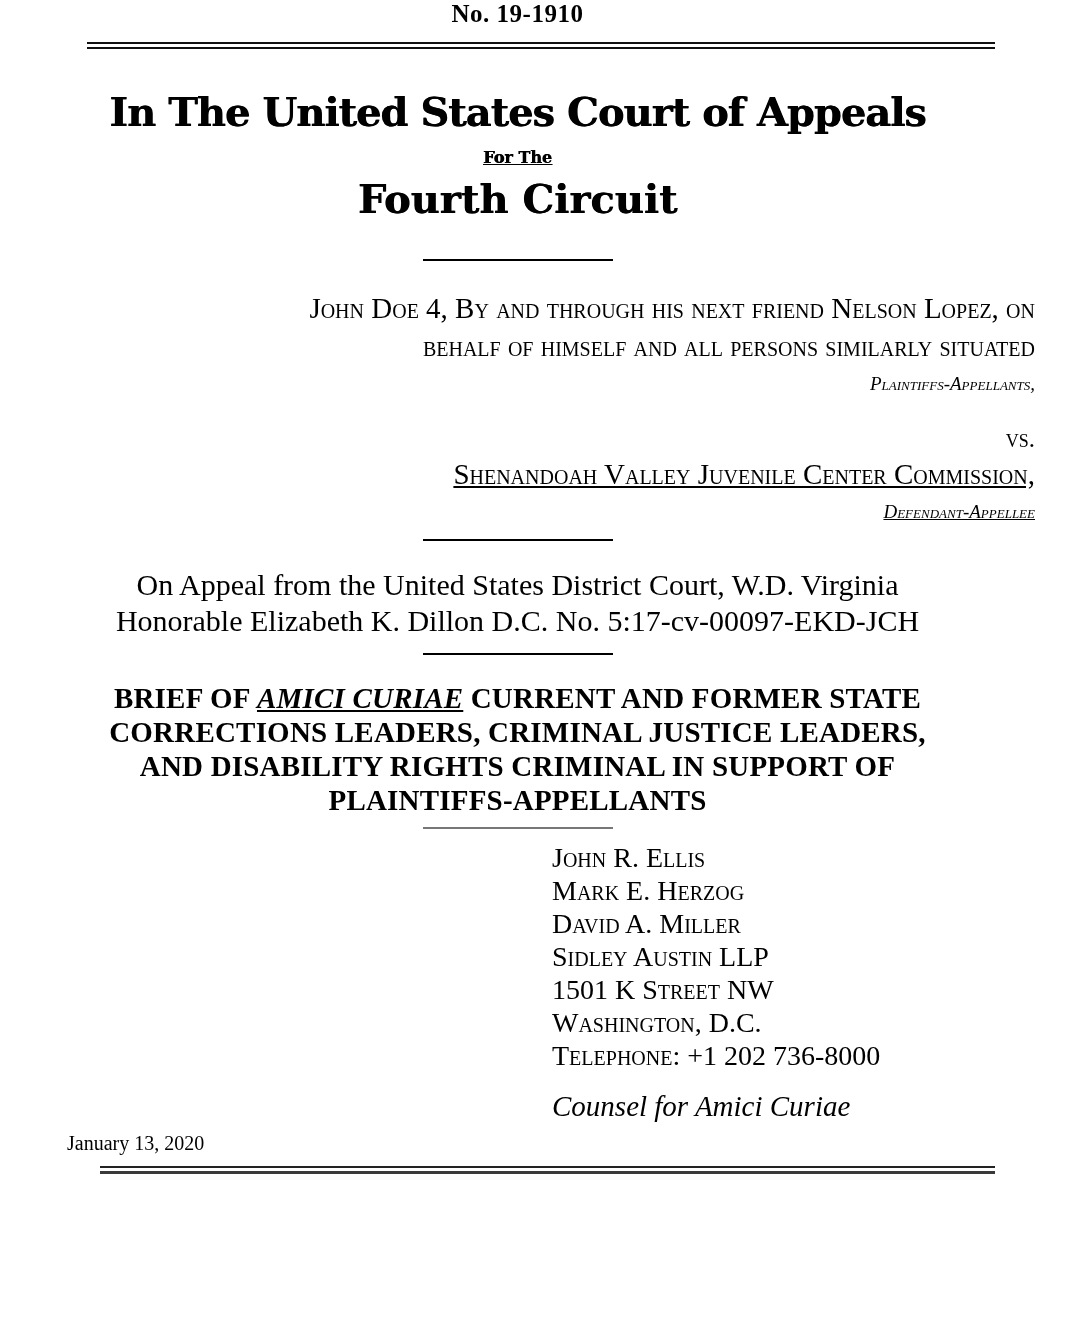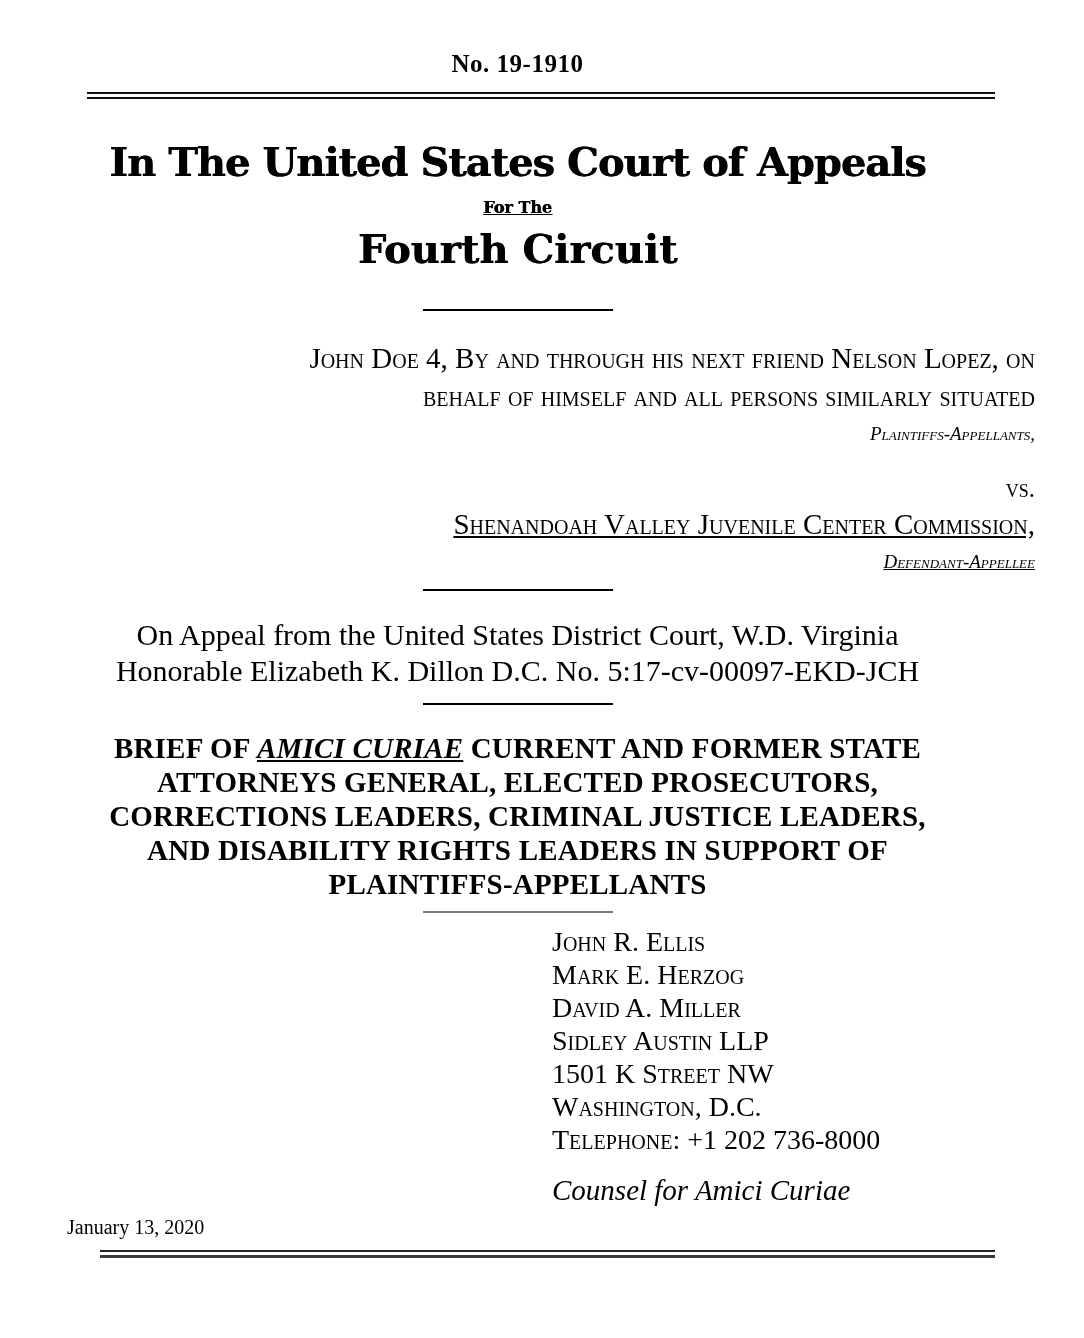--- a/index.html
+++ b/index.html
@@ -9,21 +9,20 @@
     color: #000000;
   }
   body {
     width: 1084px;
     height: 1338px;
     font-family: "Liberation Serif", serif;
     overflow: hidden;
   }
   .content {
     width: 1035px;
-    padding-top: 50px;
     text-align: center;
   }
 
   .case-number {
     font-weight: 700;
     font-size: 25px;
     line-height: 28px;
     letter-spacing: 0.5px;
   }
 
@@ -175,23 +174,22 @@
 
   <div class="appeal-block">
     <div>On Appeal from the United States District Court, W.D. Virginia</div>
     <div>Honorable Elizabeth K. Dillon D.C. No. 5:17-cv-00097-EKD-JCH</div>
   </div>
 
   <div class="divider mt14"></div>
 
   <div class="brief-title">
     <div><span>BRIEF OF </span><span class="italic">AMICI CURIAE</span><span> CURRENT AND FORMER STATE</span></div>
-    <div>ATTORNEYS GENERAL, ELECTED PROSECUTORS,</div>
     <div>CORRECTIONS LEADERS, CRIMINAL JUSTICE LEADERS,</div>
-    <div>AND DISABILITY RIGHTS LEADERS IN SUPPORT OF</div>
+    <div>AND DISABILITY RIGHTS CRIMINAL IN SUPPORT OF</div>
     <div>PLAINTIFFS-APPELLANTS</div>
   </div>
 
   <div class="divider gray mt10"></div>
 
   <div class="counsel-block smallcaps">
     <div>John R. Ellis</div>
     <div>Mark E. Herzog</div>
     <div>David A. Miller</div>
     <div>Sidley Austin LLP</div>

